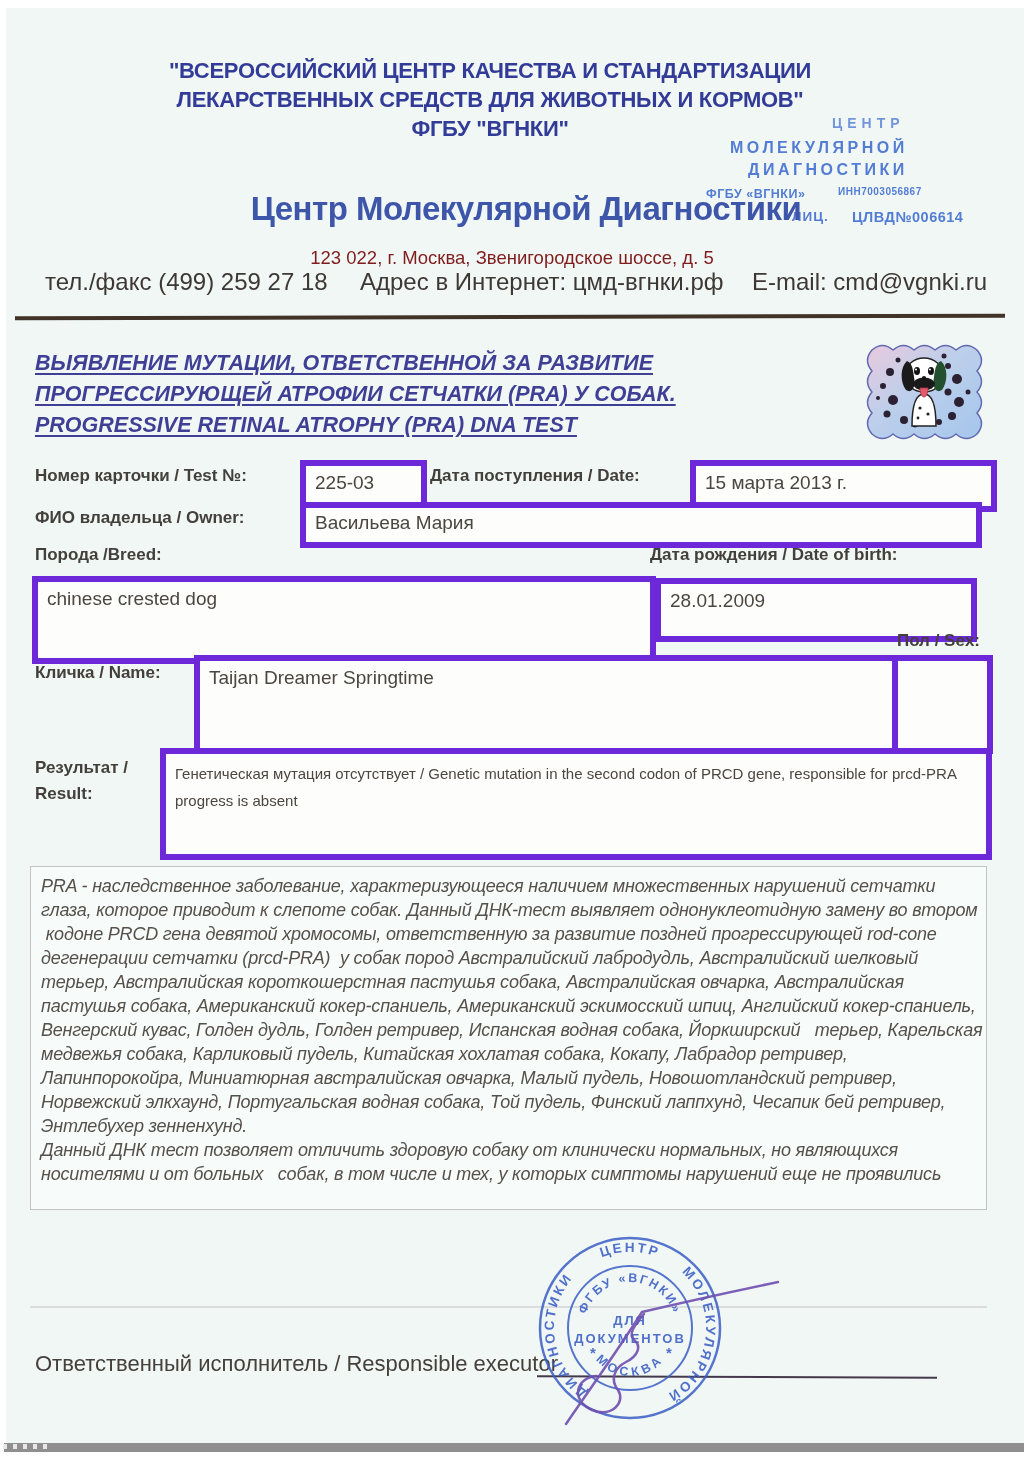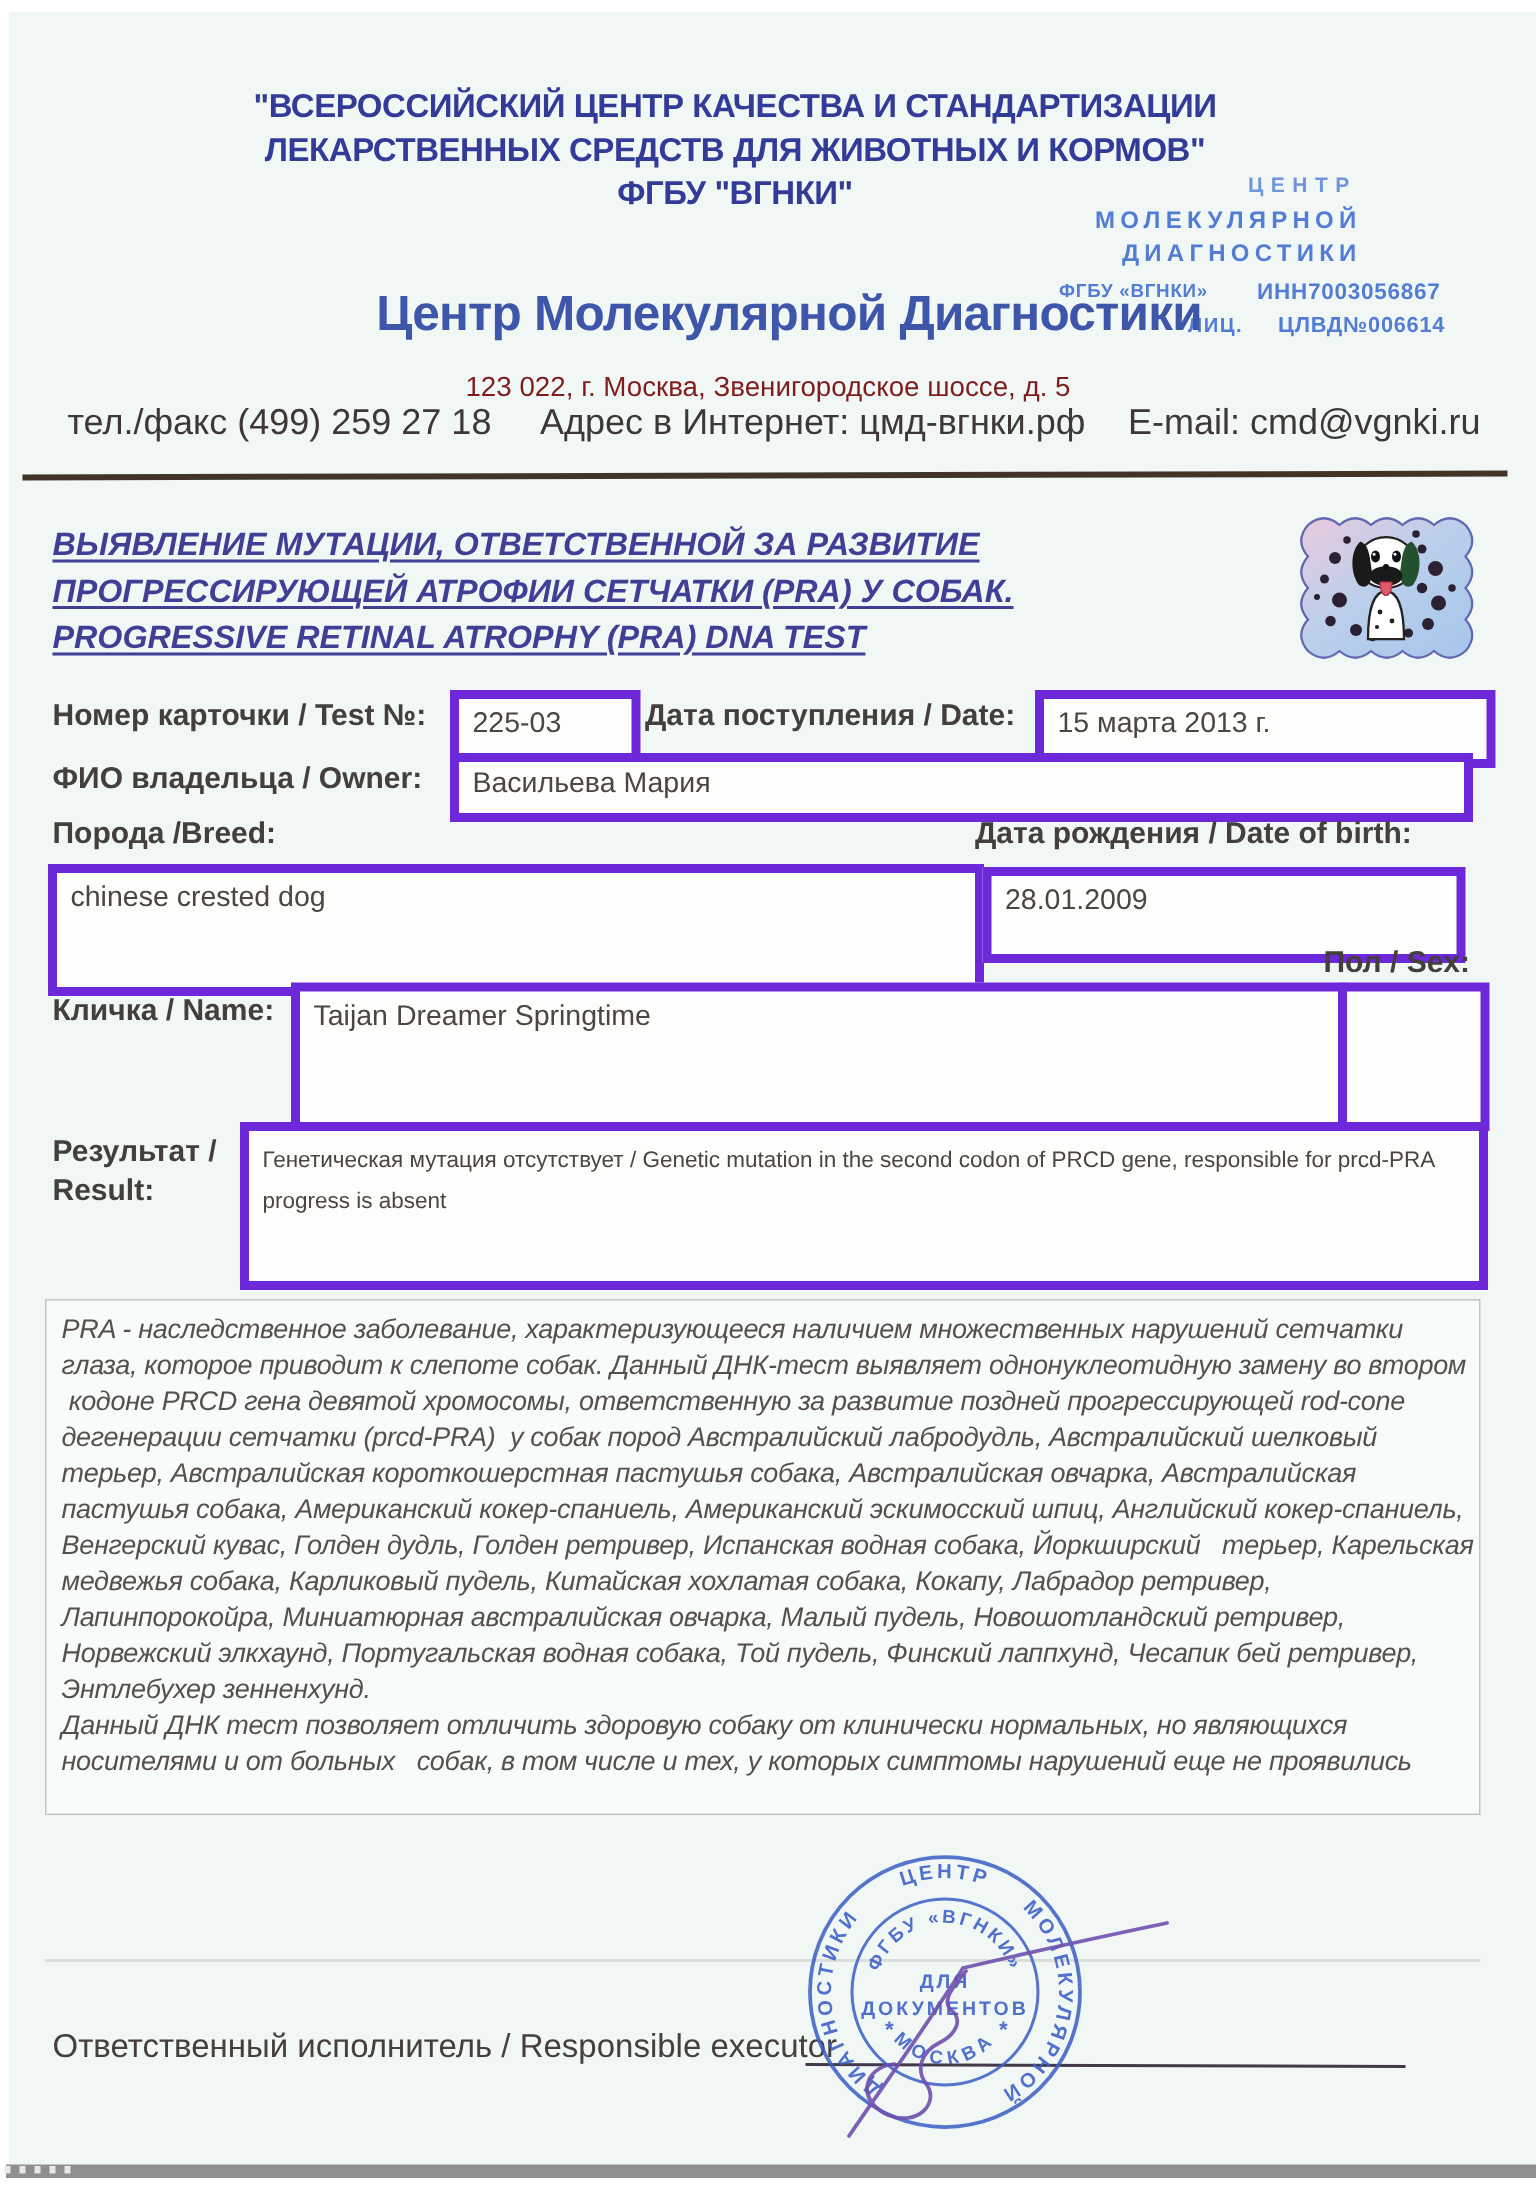--- a/index.html
+++ b/index.html
@@ -16,21 +16,21 @@
   .contact{top:268px;font-size:24px;color:#3d3835;}
   .divider{left:15px;top:315px;width:990px;height:4px;background:#413426;transform:rotate(-0.15deg);}
   
   .inkstamp{left:700px;top:113px;width:320px;height:120px;color:#3e6cd0;font-weight:bold;opacity:0.88;}
   .inkstamp div{position:absolute;white-space:nowrap;}
   
   .pratitle{left:35px;top:348px;font-weight:bold;font-style:italic;font-size:21.5px;
             line-height:31px;color:#3f3f96;}
   .pratitle span{text-decoration:underline;text-decoration-thickness:2px;text-underline-offset:3px;}
   
-  .lbl{font-weight:bold;font-size:20px;color:#43403c;white-space:nowrap;}
+  .lbl{font-weight:bold;font-size:17px;color:#43403c;white-space:nowrap;}
   .box{background:#fdfdfc;border:6px solid #6d28d9;font-size:19px;color:#4b463f;}
   .box .v{position:absolute;left:9px;top:6px;white-space:nowrap;}
   .para{left:30px;top:866px;width:955px;height:342px;border:1px solid #c4c4c4;background:#f7fbf9;}
   .para div{position:absolute;left:10px;width:940px;font-style:italic;font-size:18px;
             line-height:24px;color:#56504b;white-space:pre;letter-spacing:-0.2px;}
   
   .faintline{left:30px;top:1306px;width:957px;height:2px;background:#d4d6d4;opacity:.8;}
   .exec{left:35px;top:1351px;font-size:22px;color:#45403b;}
   .sigline{left:537px;top:1376px;width:400px;height:2px;background:#43394a;transform:rotate(0.2deg);}
   .edgebar{left:4px;top:1443px;width:1020px;height:9px;background:#8f8f8f;}
@@ -46,21 +46,21 @@
     <div>"ВСЕРОССИЙСКИЙ ЦЕНТР КАЧЕСТВА И СТАНДАРТИЗАЦИИ</div>
     <div>ЛЕКАРСТВЕННЫХ СРЕДСТВ ДЛЯ ЖИВОТНЫХ И КОРМОВ"</div>
     <div>ФГБУ "ВГНКИ"</div>
   </div>
 
   <div class="abs inkstamp">
     <div style="left:132px;top:2px;font-size:14px;letter-spacing:5px;opacity:.8;">ЦЕНТР</div>
     <div style="left:30px;top:26px;font-size:16px;letter-spacing:3.5px;">МОЛЕКУЛЯРНОЙ</div>
     <div style="left:48px;top:48px;font-size:16px;letter-spacing:3.5px;">ДИАГНОСТИКИ</div>
     <div style="left:6px;top:74px;font-size:12.5px;letter-spacing:.5px;">ФГБУ «ВГНКИ»</div>
-    <div style="left:138px;top:73px;font-size:15px;letter-spacing:.5px;">ИНН7003056867</div>
+    <div style="left:138px;top:73px;font-size:10px;letter-spacing:.5px;">ИНН7003056867</div>
     <div style="left:92px;top:96px;font-size:13.5px;letter-spacing:1px;">ЛИЦ.</div>
     <div style="left:152px;top:96px;font-size:14.5px;letter-spacing:.5px;">ЦЛВД№006614</div>
   </div>
 
   <div class="abs brand">Центр Молекулярной Диагностики</div>
   <div class="abs addr">123 022, г. Москва, Звенигородское шоссе, д. 5</div>
   <div class="abs contact" style="left:45px;">тел./факс (499) 259 27 18</div>
   <div class="abs contact" style="left:360px;">Адрес в Интернет: цмд-вгнки.рф</div>
   <div class="abs contact" style="left:752px;">E-mail: cmd@vgnki.ru</div>
 

